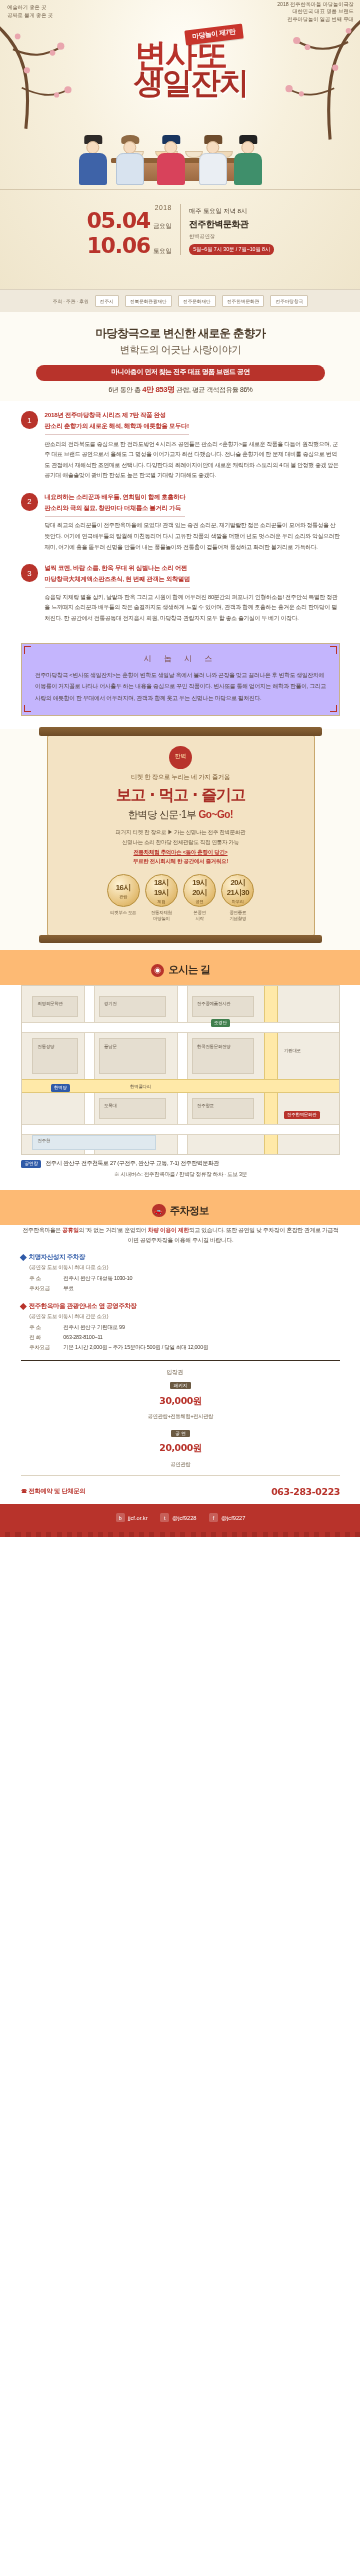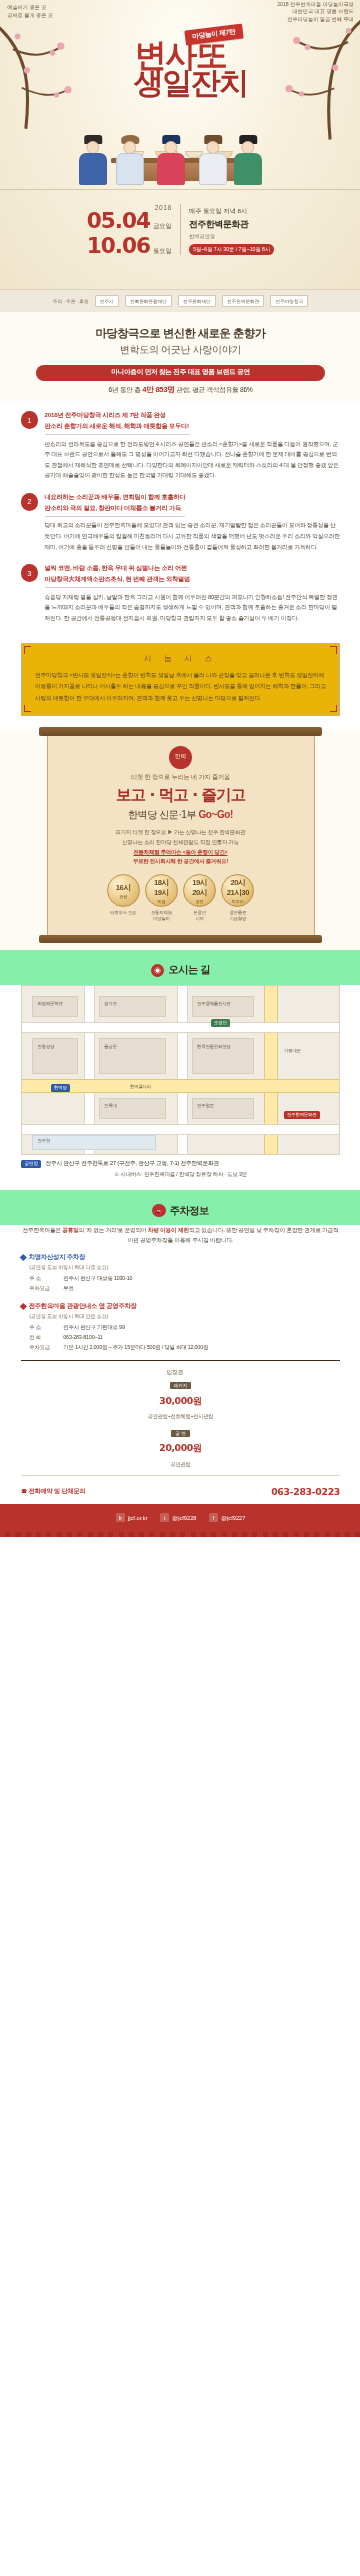--- a/index.html
+++ b/index.html
@@ -343,21 +343,21 @@
     line-height: 1.85;
     color: #4b3f33;
     letter-spacing: -0.2px;
   }
 
   
   .synopsis {
     margin: 3.1px 20.6px 13.4px;
     border: 0.5px solid #c9b28c;
     padding: 10.3px 13.4px 11.3px;
-    background: #eab308;
+    background: #c4b5fd;
     position: relative;
   }
   .synopsis .corner {
     position: absolute;
     width: 7.2px; height: 7.2px;
     border: 1px solid #b8332b;
   }
   .synopsis .c-tl { top: 2.6px; left: 2.6px; border-right: 0; border-bottom: 0; }
   .synopsis .c-tr { top: 2.6px; right: 2.6px; border-left: 0; border-bottom: 0; }
   .synopsis .c-bl { bottom: 2.6px; left: 2.6px; border-right: 0; border-top: 0; }
@@ -476,21 +476,21 @@
     letter-spacing: -0.2px;
   }
 
   
   .sec-head {
     display: flex;
     align-items: center;
     justify-content: center;
     gap: 4.1px;
     padding: 13.4px 0 7.2px;
-    background: #86efac;
+    background: #fdba74;
   }
   .sec-head .ico {
     width: 13.4px; height: 13.4px;
     border-radius: 50%;
     background: #b8332b;
     color: #fff;
     font-size: 6.7px;
     display: flex; align-items: center; justify-content: center;
   }
   .sec-head .t {

